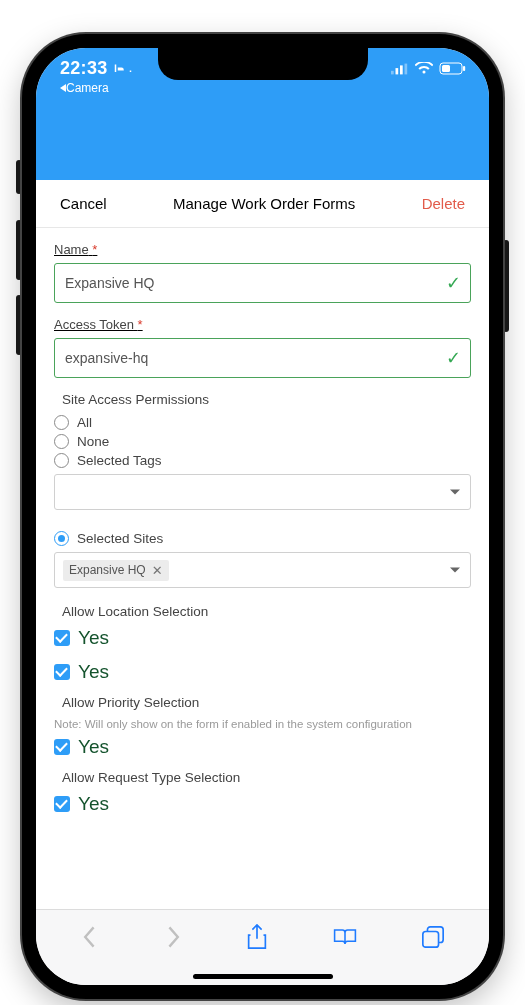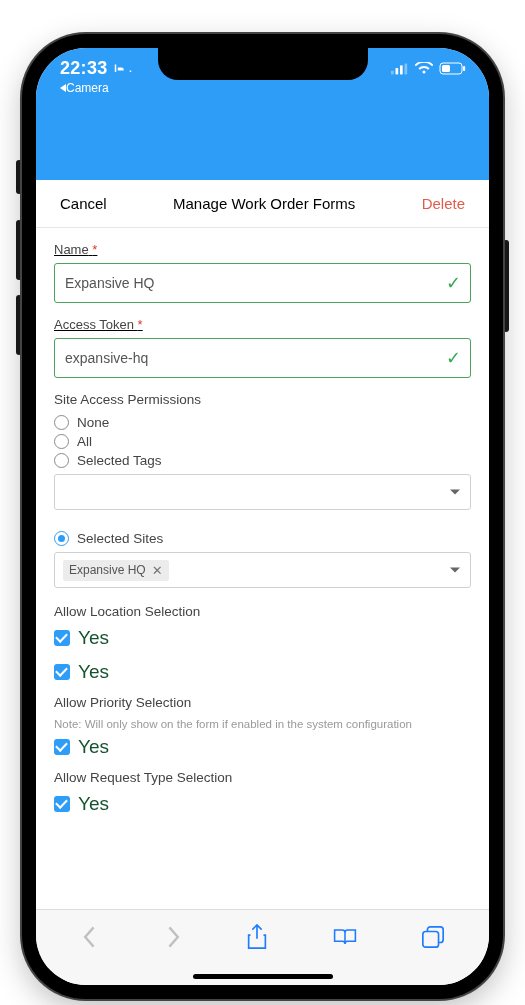--- a/index.html
+++ b/index.html
@@ -51,21 +51,21 @@
     .field      { margin-bottom:14px;text-decoration:underline; }
     .label      { font-size:13px; color:#444; margin-bottom:6px; }
     .req        { color:#d83a2b; }
     .input {
       width:100%; height:40px; border:1px solid #4aa35a; border-radius:3px; padding:0 38px 0 10px;
       font-size:14px; color:#555; outline:none; position:relative;
     }
     .input-wrap { position:relative; }
     .check { position:absolute; right:10px; top:50%; transform:translateY(-50%); color:#34a853; font-size:18px; }
 
-    .section-h { font-size:13.5px; color:#444; margin:6px 0 8px; }
+    .section-h { font-size:13.5px; color:#444; margin:6px 8px 8px; }
     .radio-row { display:flex; align-items:center; gap:8px; font-size:13.5px; color:#444; margin:4px 0; }
     .radio { width:15px; height:15px; border:1.5px solid #8a8a8a; border-radius:50%; position:relative; flex:0 0 auto;}
     .radio.sel { border-color:#2e9df7; }
     .radio.sel::after { content:""; position:absolute; inset:3px; background:#2e9df7; border-radius:50%; }
 
     .dropdown {
       width:100%; height:36px; border:1px solid #d0d0d0; border-radius:3px; background:#fff;
       position:relative; display:flex; align-items:center; padding:0 8px; margin-top:6px;
     }
     .dd-caret { position:absolute; right:10px; top:50%; transform:translateY(-50%); width:0;height:0;border-left:5px solid transparent;border-right:5px solid transparent;border-top:5px solid #666; }
@@ -172,25 +172,25 @@
           <div class="input-wrap">
             <input class="input" value="expansive-hq" style="">
             <span class="check">✓</span>
           </div>
         </div>
 
         <div class="section-h">Site Access Permissions</div>
 
         <div class="radio-row">
           <span class="radio"></span>
-          <span>None</span>
+          <span>All</span>
         </div>
         <div class="radio-row">
           <span class="radio"></span>
-          <span>All</span>
+          <span>None</span>
         </div>
         <div class="radio-row">
           <span class="radio"></span>
           <span>Selected Tags</span>
         </div>
         <div class="dropdown">
           <span class="dd-caret"></span>
         </div>
 
         <div class="radio-row" style="margin-top:21px">

